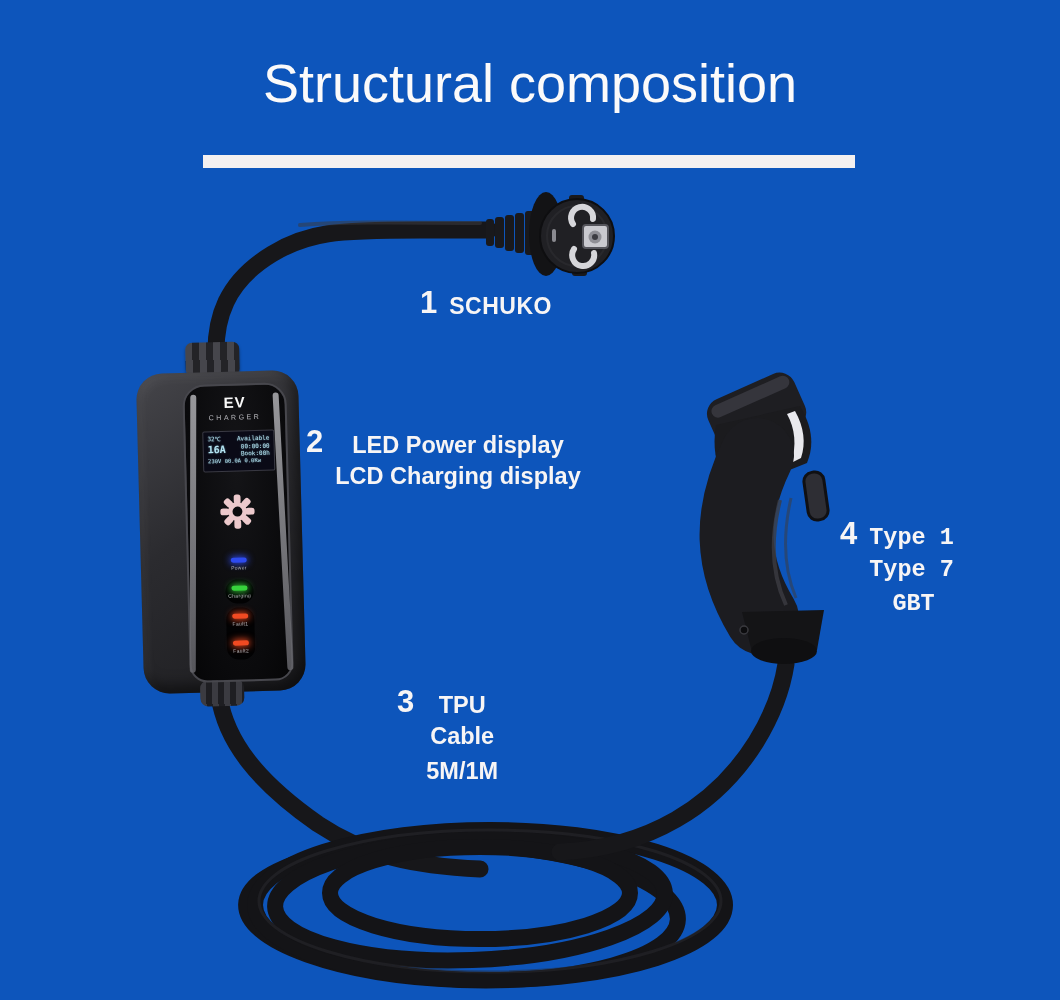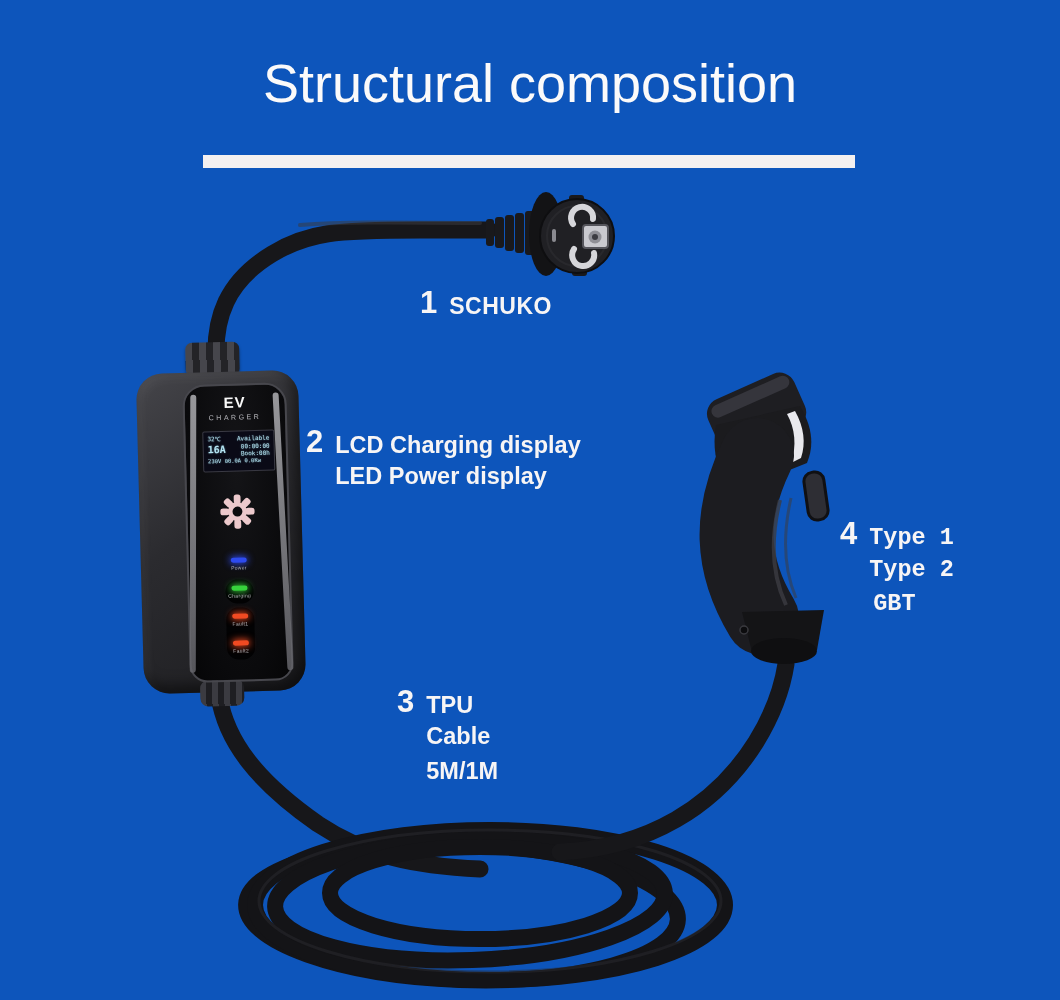--- a/index.html
+++ b/index.html
@@ -41,21 +41,21 @@
   .lcd-col{display:flex;flex-direction:column;align-items:flex-end;font-size:6px;line-height:7px;}
   .lcd-row3{font-size:5.5px;line-height:7px;margin-top:1px;white-space:nowrap;}
   .gear{position:absolute;left:50%;top:107px;transform:translateX(-50%);width:38px;height:38px;}
   .led-recess{position:absolute;left:50%;transform:translateX(-50%);width:28px;background:#020203;border-radius:12px;}
   .led-row{position:absolute;left:0;width:100%;display:flex;flex-direction:column;align-items:center;}
   .led-pill{width:16px;height:5px;border-radius:2.5px;}
   .led-label{margin-top:2px;font-size:5px;color:#b4b4b9;letter-spacing:.3px;}
   
   .callout{position:absolute;display:flex;color:#f7f5f5;}
   .callout .num{font-size:31px;font-weight:800;line-height:31px;margin-right:12px;}
-  .callout .lines{display:flex;flex-direction:column;font-size:23.5px;font-weight:bold;line-height:31px;padding-top:4px;}
+  .callout .lines{display:flex;flex-direction:column;font-size:23.5px;font-weight:bold;line-height:31px;padding-top:4px;align-items:center;}
   .c1 .lines{font-size:23px;letter-spacing:.5px;}
   .c3 .lines .l2x{margin-top:4px;}
   .c4 .lines{line-height:32px;font-family:Liberation Mono, monospace;}
   .c4 .lines .l2x{margin-top:2px;margin-left:4px;}
 </style>
 </head>
 <body>
 
 <div class="stage" style="background: rgb(13, 85, 187);">
 
@@ -188,36 +188,36 @@
   <div class="callout c1" style="left:420px;top:287px;">
     <span class="num">1</span>
     <span class="lines">
         <span>SCHUKO</span>
       </span>
   </div>
 
   <div class="callout c2" style="left:306px;top:426px;">
     <span class="num">2</span>
     <span class="lines">
+      <span>LED Power display</span>
       <span>LCD Charging display</span>
-      <span>LED Power display</span>
     </span>
   </div>
 
   <div class="callout c3" style="left:397px;top:686px;">
     <span class="num">3</span>
     <span class="lines">
       <span>TPU</span>
       <span>Cable</span>
       <span class="l2x">5M/1M</span>
     </span>
   </div>
 
   <div class="callout c4" style="left:840px;top:518px;">
     <span class="num">4</span>
     <span class="lines">
       <span>Type 1</span>
-      <span>Type 2</span>
+      <span>Type 7</span>
       <span class="l2x">GBT</span>
     </span>
   </div>
 
 </div>
 
 </body></html>

